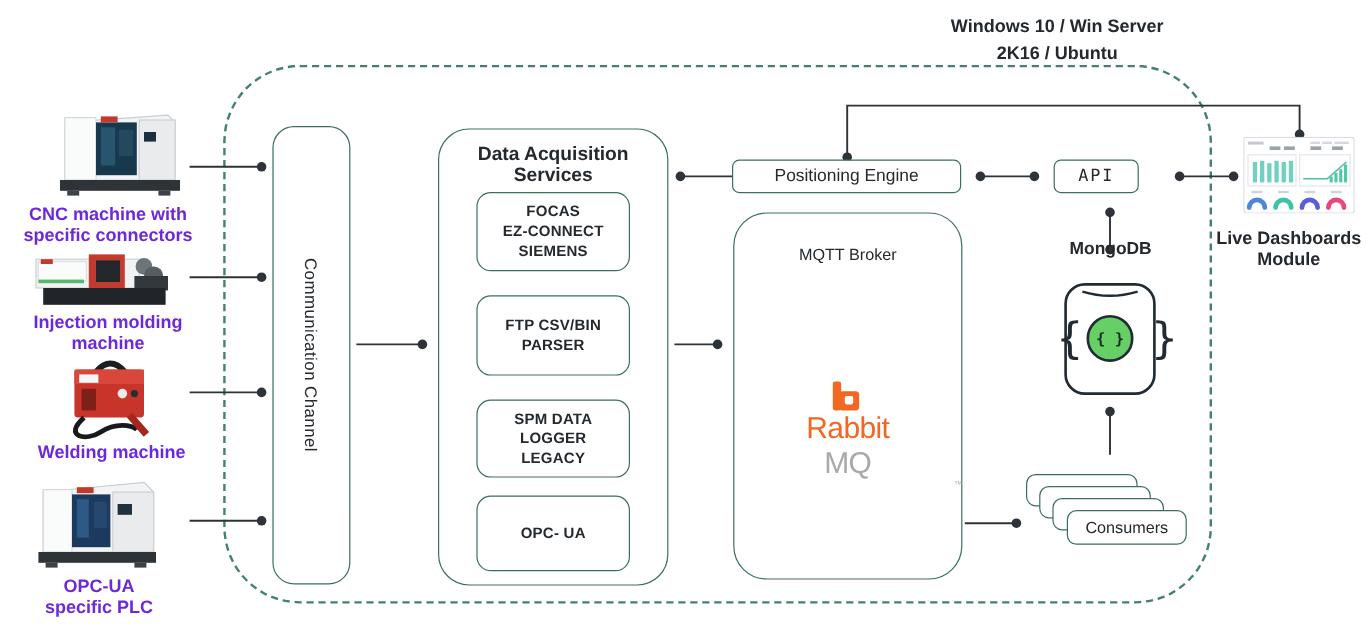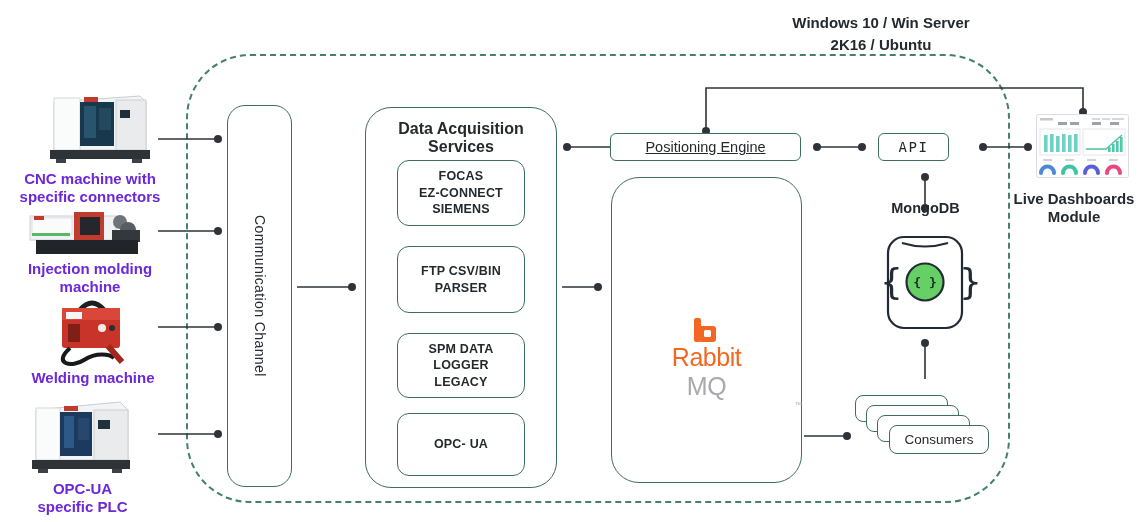--- a/index.html
+++ b/index.html
@@ -22,21 +22,21 @@
   .gbox{border:1.4px solid var(--accent);background:#fff;z-index:2;}
   .os-label{left:761px;top:12px;width:240px;text-align:center;font-size:15px;font-weight:600;line-height:1.45;z-index:2;}
   .machine-label{text-align:center;font-size:15px;font-weight:600;line-height:1.22;color:#6d28d9;z-index:2;}
   .machine-fig{z-index:2;}
   .comm-box{left:227px;top:105px;width:65px;height:382px;border-radius:18px;display:flex;align-items:center;justify-content:center;}
   .comm-text{writing-mode:vertical-rl;text-orientation:sideways;font-size:14px;letter-spacing:.4px;}
   .das-box{left:365px;top:107px;width:192px;height:381px;border-radius:26px;}
   .das-title{left:365px;top:120px;width:192px;text-align:center;font-size:16px;z-index:3;font-weight:bold;}
   .svc{left:397px;width:128px;border-radius:12px;display:flex;align-items:center;justify-content:center;text-align:center;font-size:12.5px;line-height:1.32;letter-spacing:.2px;z-index:3;}
   .pill{border-radius:6px;display:flex;align-items:center;justify-content:center;font-size:14.5px;}
-  .pos-box{left:610px;top:133px;width:191px;height:28px;text-decoration:underline;}
+  .pos-box{left:610px;top:133px;width:191px;height:28px;}
   .api-box{left:878px;top:133px;width:71px;height:28px;font-family:"DejaVu Sans Mono",monospace;font-size:14px;letter-spacing:1.5px;}
   .mqtt-box{left:611px;top:177px;width:191px;height:306px;border-radius:28px;}
   .mqtt-label{left:611px;top:205px;width:191px;text-align:center;font-size:13.5px;z-index:3;}
   .rabbit{left:611px;top:317px;width:191px;display:flex;align-items:center;justify-content:center;z-index:3;flex-direction:column;}
   .rabbit-word{font-size:25px;letter-spacing:-.5px;}
   .rabbit-brand{color:var(--rabbit-orange);}
   .rabbit-suffix{color:var(--rabbit-gray);}
   .rabbit-tm{font-size:7px;color:var(--rabbit-gray);align-self:flex-end;margin-bottom:3px;}
   .mongo-label{left:863px;top:200px;width:125px;text-align:center;font-size:14.5px;font-weight:600;z-index:2;}
   .mongo-icon{left:872px;top:231px;z-index:2;}
@@ -180,20 +180,21 @@
   <div class="abs gbox svc pre" style="top:333px;height:65px">SPM DATA
 LOGGER
 LEGACY</div>
   <div class="abs gbox svc pre" style="top:413px;height:63px">OPC- UA</div>
 
   <div class="abs gbox pill pos-box">
     <span>Positioning Engine</span>
   </div>
 
   <div class="abs gbox mqtt-box"></div>
+  <div class="abs mqtt-label">MQTT Broker</div>
   <div class="abs rabbit">
     <svg width="26" height="26" viewBox="0 0 26 26" style="margin-right:3px">
       <rect x="2" y="1" width="7" height="24" rx="2" fill="var(--rabbit-orange)"></rect>
       <rect x="7" y="9" width="17" height="16" rx="3" fill="var(--rabbit-orange)"></rect>
       <rect x="12" y="13" width="7" height="7" rx="1.5" fill="#fff"></rect>
     </svg>
     <span class="rabbit-word rabbit-brand">Rabbit</span>
       <span class="rabbit-word rabbit-suffix">MQ</span>
       <span class="rabbit-tm">™</span>
   </div>

